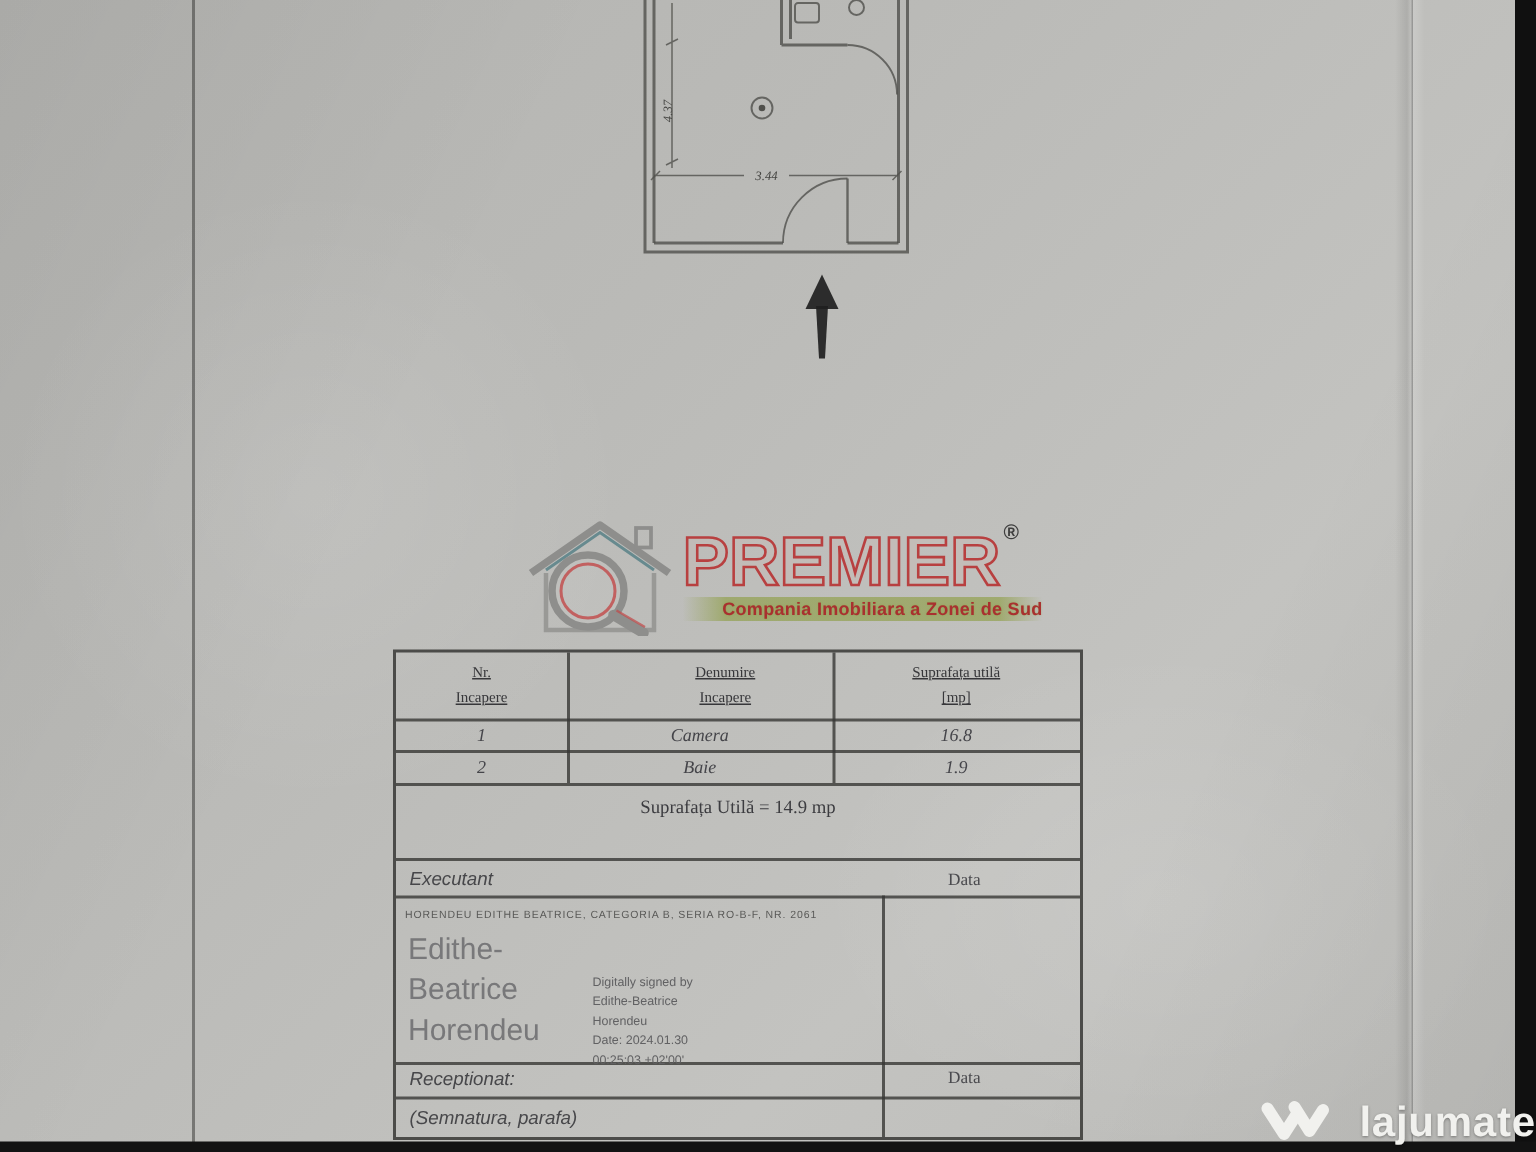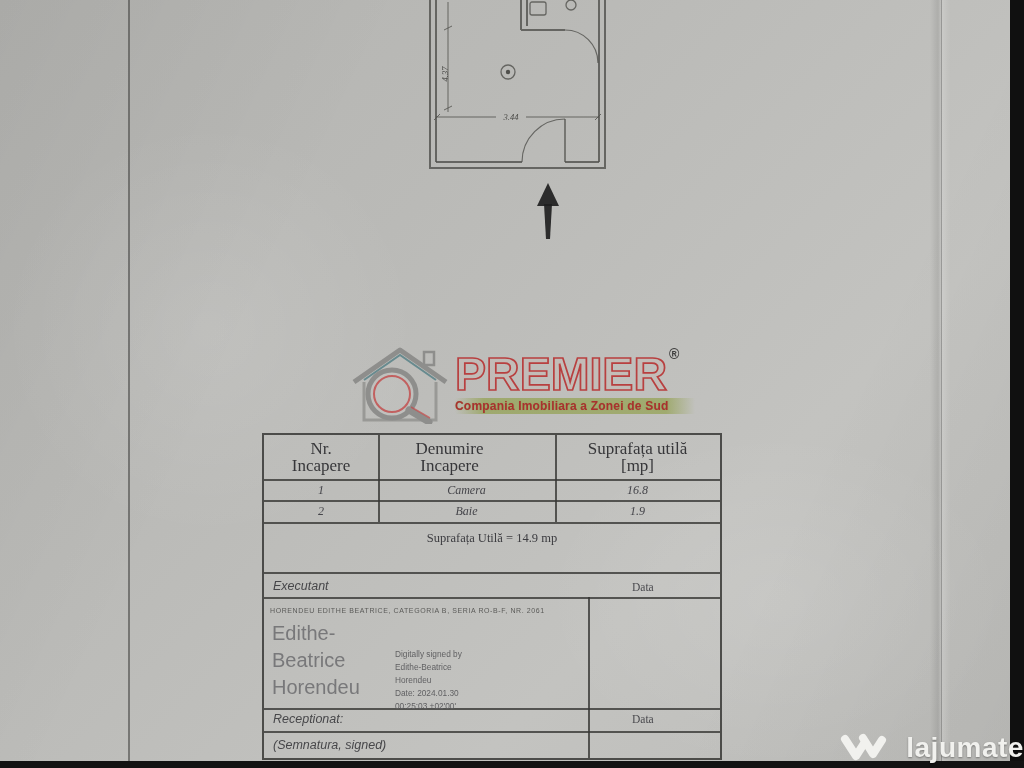--- a/index.html
+++ b/index.html
@@ -25,33 +25,33 @@
   .edge-bottom{position:absolute;left:0;bottom:0;width:1024px;height:7px;background:#131313;}
   
   .floorplan{position:absolute;left:426px;top:0;}
   .floorplan text{font-family:"Liberation Serif",serif;font-style:italic;fill:#474744;}
   .north-arrow{position:absolute;left:527px;top:181px;}
   
   .logo{position:absolute;left:345px;top:338px;width:350px;height:86px;}
   .logo-house{position:absolute;left:3px;top:4px;}
   .logo-word{position:absolute;left:108px;top:8px;}
   .logo-reg{position:absolute;left:324px;top:8px;font-size:14px;font-weight:bold;color:#3f3f3f;}
-  .logo-tagline{position:absolute;left:110px;top:60px;width:240px;text-align:left;
+  .logo-tagline{position:absolute;left:110px;top:60px;width:240px;text-align:right;
     font-size:12px;font-weight:bold;color:#a93030;letter-spacing:.2px;
     background:linear-gradient(90deg,rgba(133,152,48,.0),rgba(133,152,48,.55) 12%,rgba(133,152,48,.55) 88%,rgba(133,152,48,0));
     padding:1px 0;text-shadow:0 0 1px rgba(133,152,48,.6);}
   
   .tbl{position:absolute;left:262px;top:433px;width:460px;height:327px;
        border:2px solid rgba(55,55,53,.85);box-sizing:border-box;
        font-family:"Liberation Serif",serif;color:#3a3a3a;}
   .hline,.vline{position:absolute;background:rgba(55,55,53,.8);}
   .hline{left:0;width:100%;height:1.6px;}
   .vline{top:0;width:1.6px;}
   .cell{position:absolute;text-align:center;}
-  .hdr{font-size:17px;line-height:17px;color:#37373a;}
+  .hdr{font-size:10px;line-height:17px;color:#37373a;text-decoration:underline;}
   .val{font-size:12px;font-style:italic;color:#45454a;}
   .sum{font-size:12.5px;color:#3c3c40;}
   .lbl-italic{font-family:"Liberation Sans",sans-serif;font-style:italic;font-size:12.5px;color:#47474a;}
   .data-lbl{font-size:11.5px;color:#4a4a4e;}
   .cert{position:absolute;left:6px;top:172px;width:320px;font-family:"Liberation Sans",sans-serif;
         font-size:7px;letter-spacing:.6px;color:#5a5a58;white-space:nowrap;overflow:hidden;}
   .signame{position:absolute;left:8px;top:185px;font-family:"Liberation Sans",sans-serif;
         font-size:20px;line-height:27px;color:#78787a;}
   .sigdetail{position:absolute;left:131px;top:193px;font-family:"Liberation Sans",sans-serif;
         font-size:8.3px;line-height:13px;color:#616163;margin-top:20px;}
@@ -134,21 +134,21 @@
       <div class="hline" style="top:273px"></div>
       <div class="hline" style="top:296px"></div>
       <div class="vline" style="left:114px;height:87px"></div>
       <div class="vline" style="left:291px;height:87px"></div>
       <div class="vline" style="left:324px;top:162px;height:161px"></div>
 
       <div class="cell hdr" style="left:0;top:5px;width:114px">
         <div>Nr.</div>
           <div>Incapere</div>
       </div>
-      <div class="cell hdr" style="left:97px;top:5px;width:177px">
+      <div class="cell hdr" style="left:131px;top:5px;width:177px">
         <div>Denumire</div>
           <div>Incapere</div>
       </div>
       <div class="cell hdr" style="left:291px;top:5px;width:165px">
         <div>Suprafața utilă</div>
           <div>[mp]</div>
       </div>
 
       <div class="cell val" style="left:0;top:48px;width:114px">1</div>
       <div class="cell val" style="left:114px;top:48px;width:177px">Camera</div>
@@ -172,21 +172,21 @@
         <div>Digitally signed by</div>
         <div>Edithe-Beatrice</div>
         <div>Horendeu</div>
         <div>Date: 2024.01.30</div>
         <div>00:25:03 +02'00'</div>
       </div>
 
       <div class="lbl-italic" style="position:absolute;left:9px;top:277px">Receptionat:</div>
       <div class="data-lbl" style="position:absolute;left:368px;top:278px">Data</div>
 
-      <div class="lbl-italic" style="position:absolute;left:9px;top:303px">(Semnatura, signed)</div>
+      <div class="lbl-italic" style="position:absolute;left:9px;top:303px">(Semnatura, parafa)</div>
     </div>
   </div>
 
   <div class="edge-right"></div>
   <div class="edge-bottom"></div>
 
   <div class="watermark">
     <svg width="48" height="32" viewBox="0 0 48 32" style="margin-right:3px">
       <path d="M6,7 L17,24 L26,10" stroke="#f1f1ee" stroke-width="8" fill="none" stroke-linecap="round" stroke-linejoin="round"></path>
       <path d="M24,6 L34,22 L43,8" stroke="#f1f1ee" stroke-width="8" fill="none" stroke-linecap="round" stroke-linejoin="round"></path>

